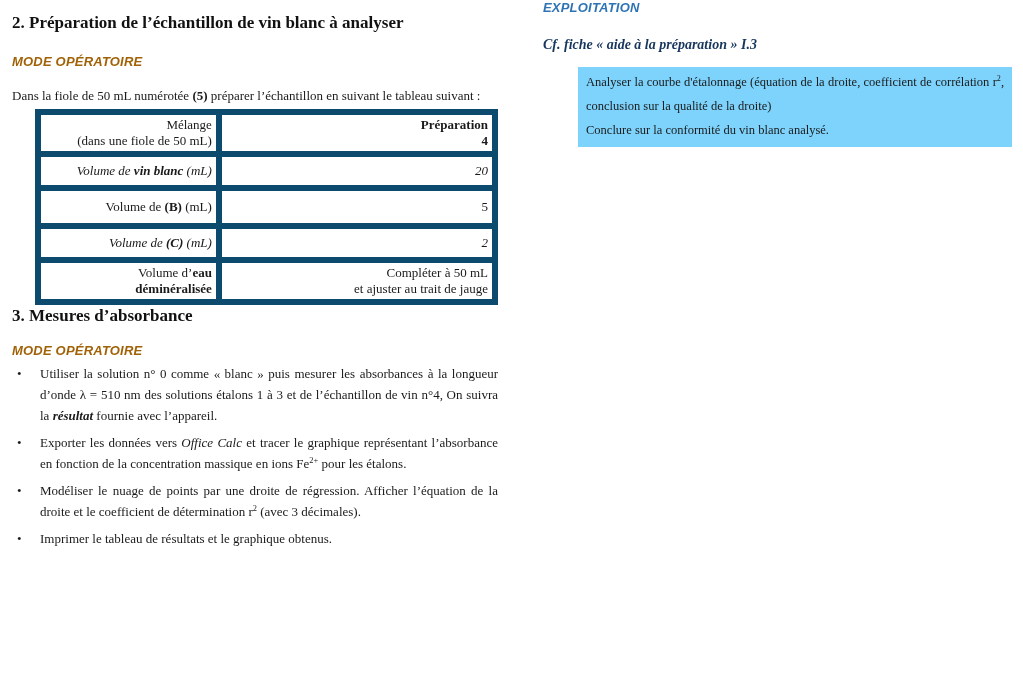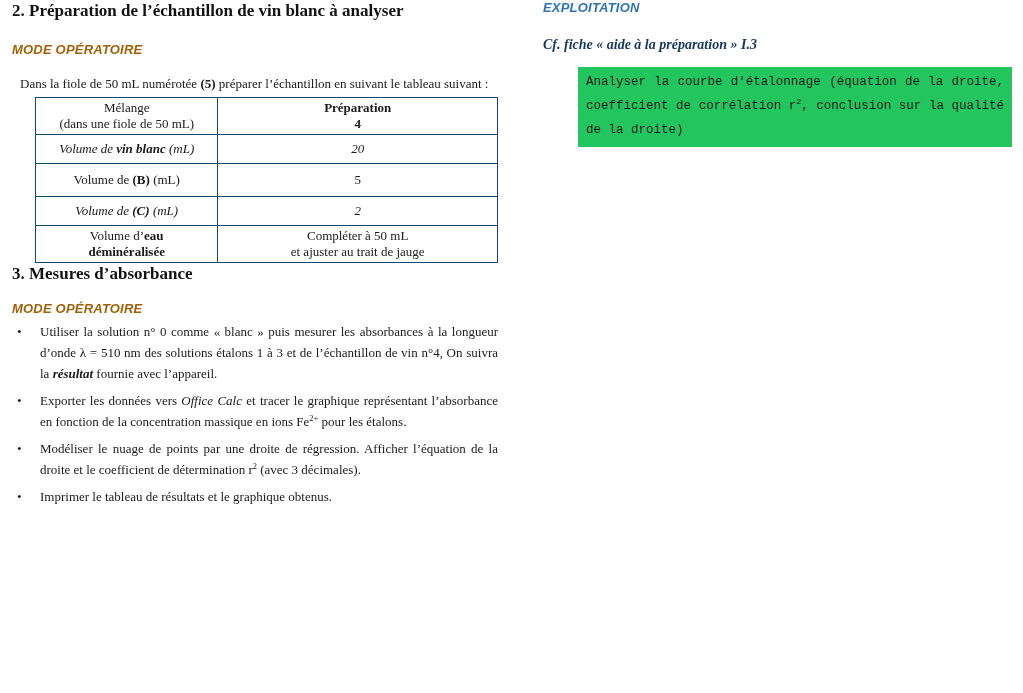--- a/index.html
+++ b/index.html
@@ -1,21 +1,21 @@
 <!DOCTYPE html>
 <html><head>
 <meta charset="utf-8">
 <style>
   html,body { margin:0; padding:0; background:#ffffff; }
   .page {
     position:relative; width:1023px; height:693px; background:#ffffff;
     color:#1a1a1a; overflow:hidden;
     font-family:"Liberation Serif","DejaVu Serif",serif;
   }
-  .col-left  { position:absolute; left:12px;  top:0; width:486px; }
+  .col-left  { position:absolute; left:12px;  top:12px; width:486px; }
   .col-right { position:absolute; left:543px; top:0; width:469px; }
 
   .b   { font-weight:bold; }
   .i   { font-style:italic; }
   .sup { vertical-align:super; font-size:0.65em; line-height:0; }
   .sub { vertical-align:sub;   font-size:0.65em; line-height:0; }
 
   h2.sec-title {
     margin:0; font-size:17px; line-height:22px; font-weight:bold;
     font-family:"Liberation Serif","DejaVu Serif",serif; color:#111;
@@ -25,29 +25,29 @@
 
   .mode-heading {
     font-family:"Liberation Sans","DejaVu Sans",sans-serif;
     font-weight:bold; font-style:italic; font-size:13px; line-height:16px;
     color:#a16207; letter-spacing:0.2px;
   }
   .mode-1 { margin-top:20px; }
   .mode-2 { margin-top:16px; }
 
   .intro {
-    margin:16px 0 0 8px; font-size:13px; line-height:20px; text-align:justify;
+    margin:16px 0 0 0; font-size:13px; line-height:20px; text-align:justify;
   }
 
   table.prep-table {
     margin:3px 0 0 23px; border-collapse:collapse; table-layout:fixed;
     font-size:13px; line-height:16px;
   }
   table.prep-table td {
-    border:1px solid #0c4a6e; text-align:center; vertical-align:middle;
+    border:6px solid #0c4a6e; text-align:right; vertical-align:middle;
     padding:2px 4px; overflow:hidden;
   }
   .h-row td { height:32px; }
   .s-row td { height:24px;font-style:italic; }
   .m-row td { height:28px; }
   .l-row td { height:32px; }
 
   ul.bullets { margin:4px 0 0 0; padding:0; list-style:none; }
   ul.bullets li {
     position:relative; padding-left:28px; margin:0 0 6px 0;
@@ -63,22 +63,22 @@
     color:#2E74B5; letter-spacing:0.2px;
   }
   .cf-fiche {
     margin-top:20px; text-align:left;
     font-family:"Liberation Serif","DejaVu Serif",serif;
     font-weight:bold; font-style:italic; font-size:14px; line-height:18px;
     color:#17365D;
   }
   .gray-block {
     box-sizing:border-box; margin:13px 0 0 35px; width:434px;
-    background:#22c55e; padding:3px 8px 5px 8px;
-    font-family:Liberation Mono, monospace;
+    background:#7dd3fc; padding:3px 8px 5px 8px;
+    font-family:Liberation Serif, serif;
     font-size:12.5px; line-height:24px; text-align:justify; color:#1a1a1a;
   }
   .gray-block p { margin:0; }
 </style>
 </head>
 <body>
 
 <div class="page">
 
   <div class="col-left">
@@ -143,16 +143,17 @@
   </div>
 
   <div class="col-right">
 
     <div class="exploitation-heading">EXPLOITATION</div>
 
     <div class="cf-fiche">Cf. fiche « aide à la préparation » I.3</div>
 
     <div class="gray-block">
       <p><span>Analyser la courbe d'étalonnage (équation de la droite, coefficient de corrélation r</span><span class="sup">2</span><span>, conclusion sur la qualité de la droite)</span></p>
+      <p><span>Conclure sur la conformité du vin blanc analysé.</span></p>
     </div>
   </div>
 
 </div>
 
 </body></html>

